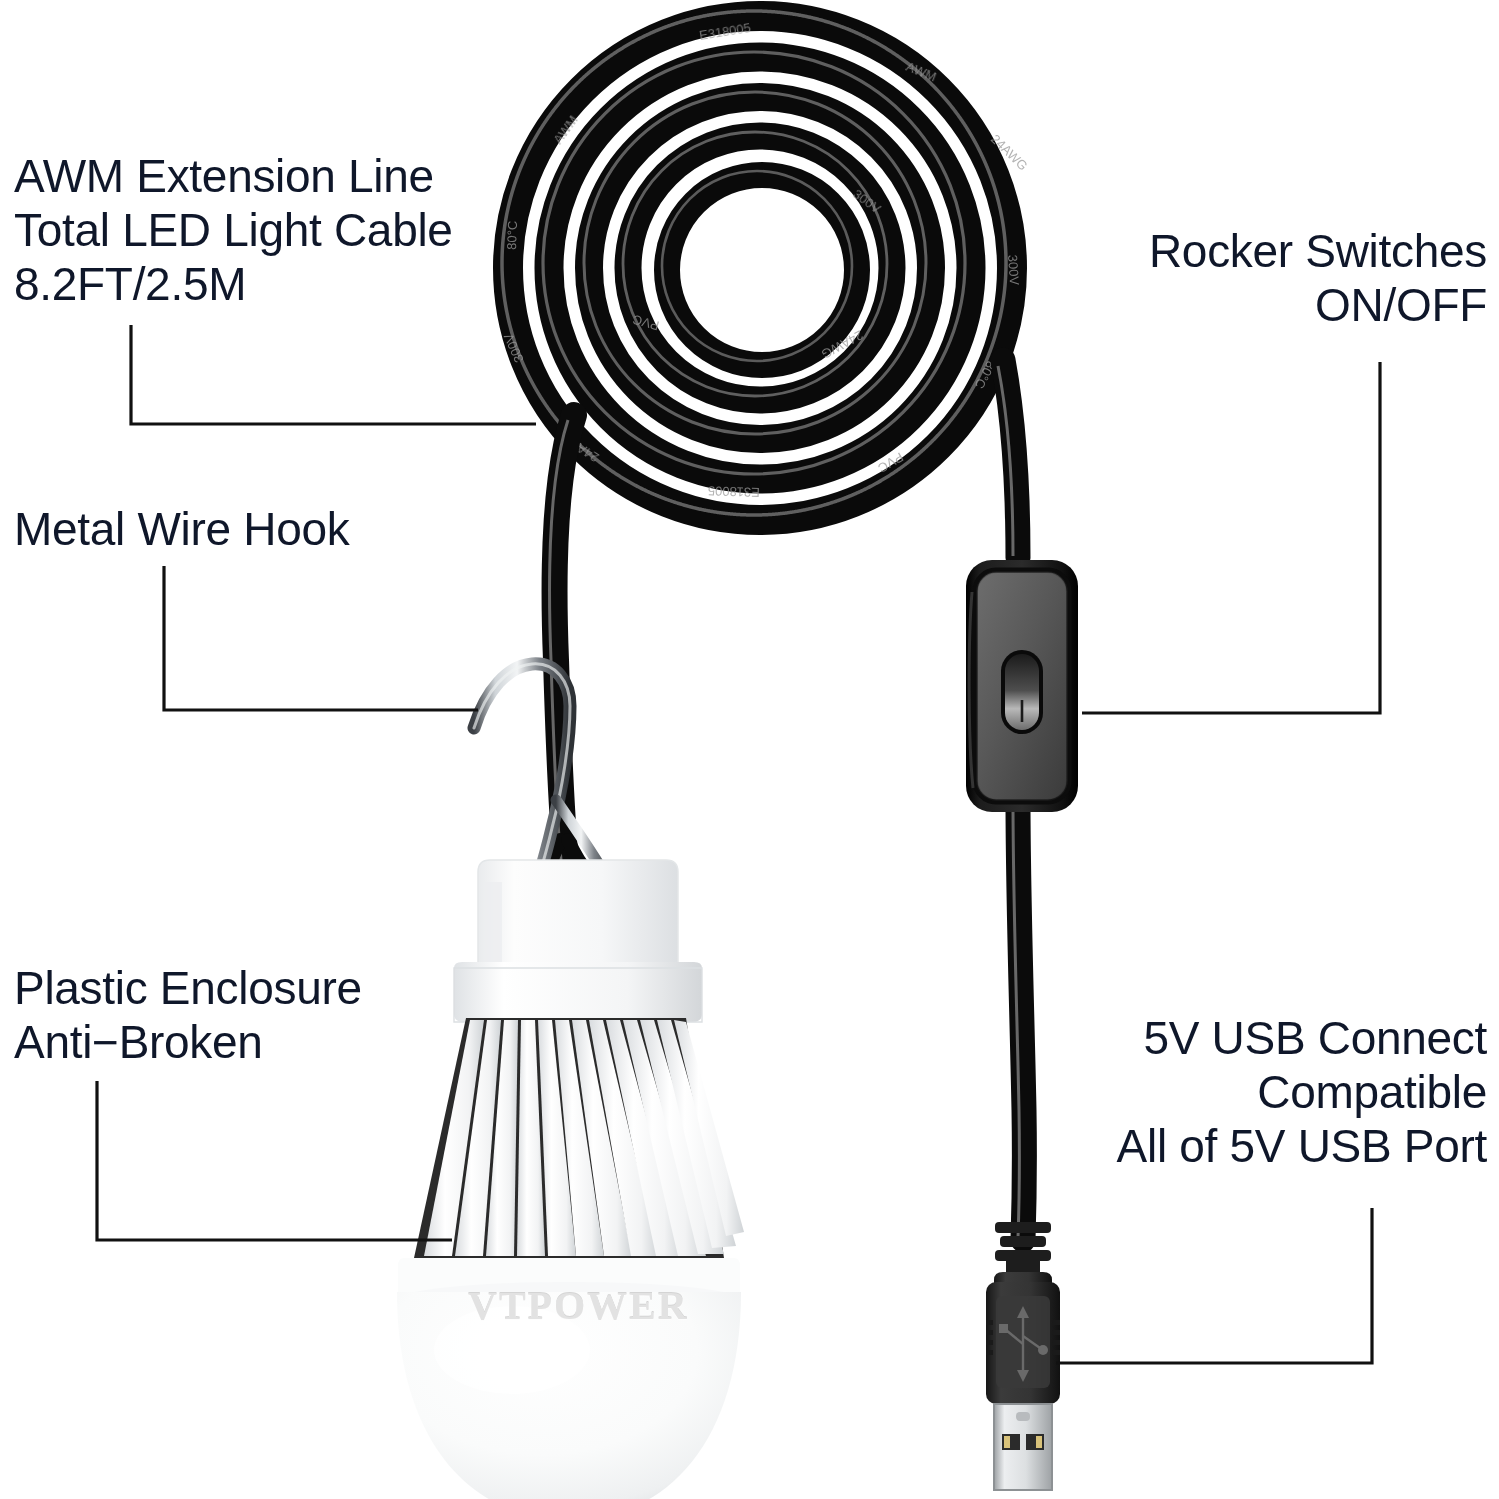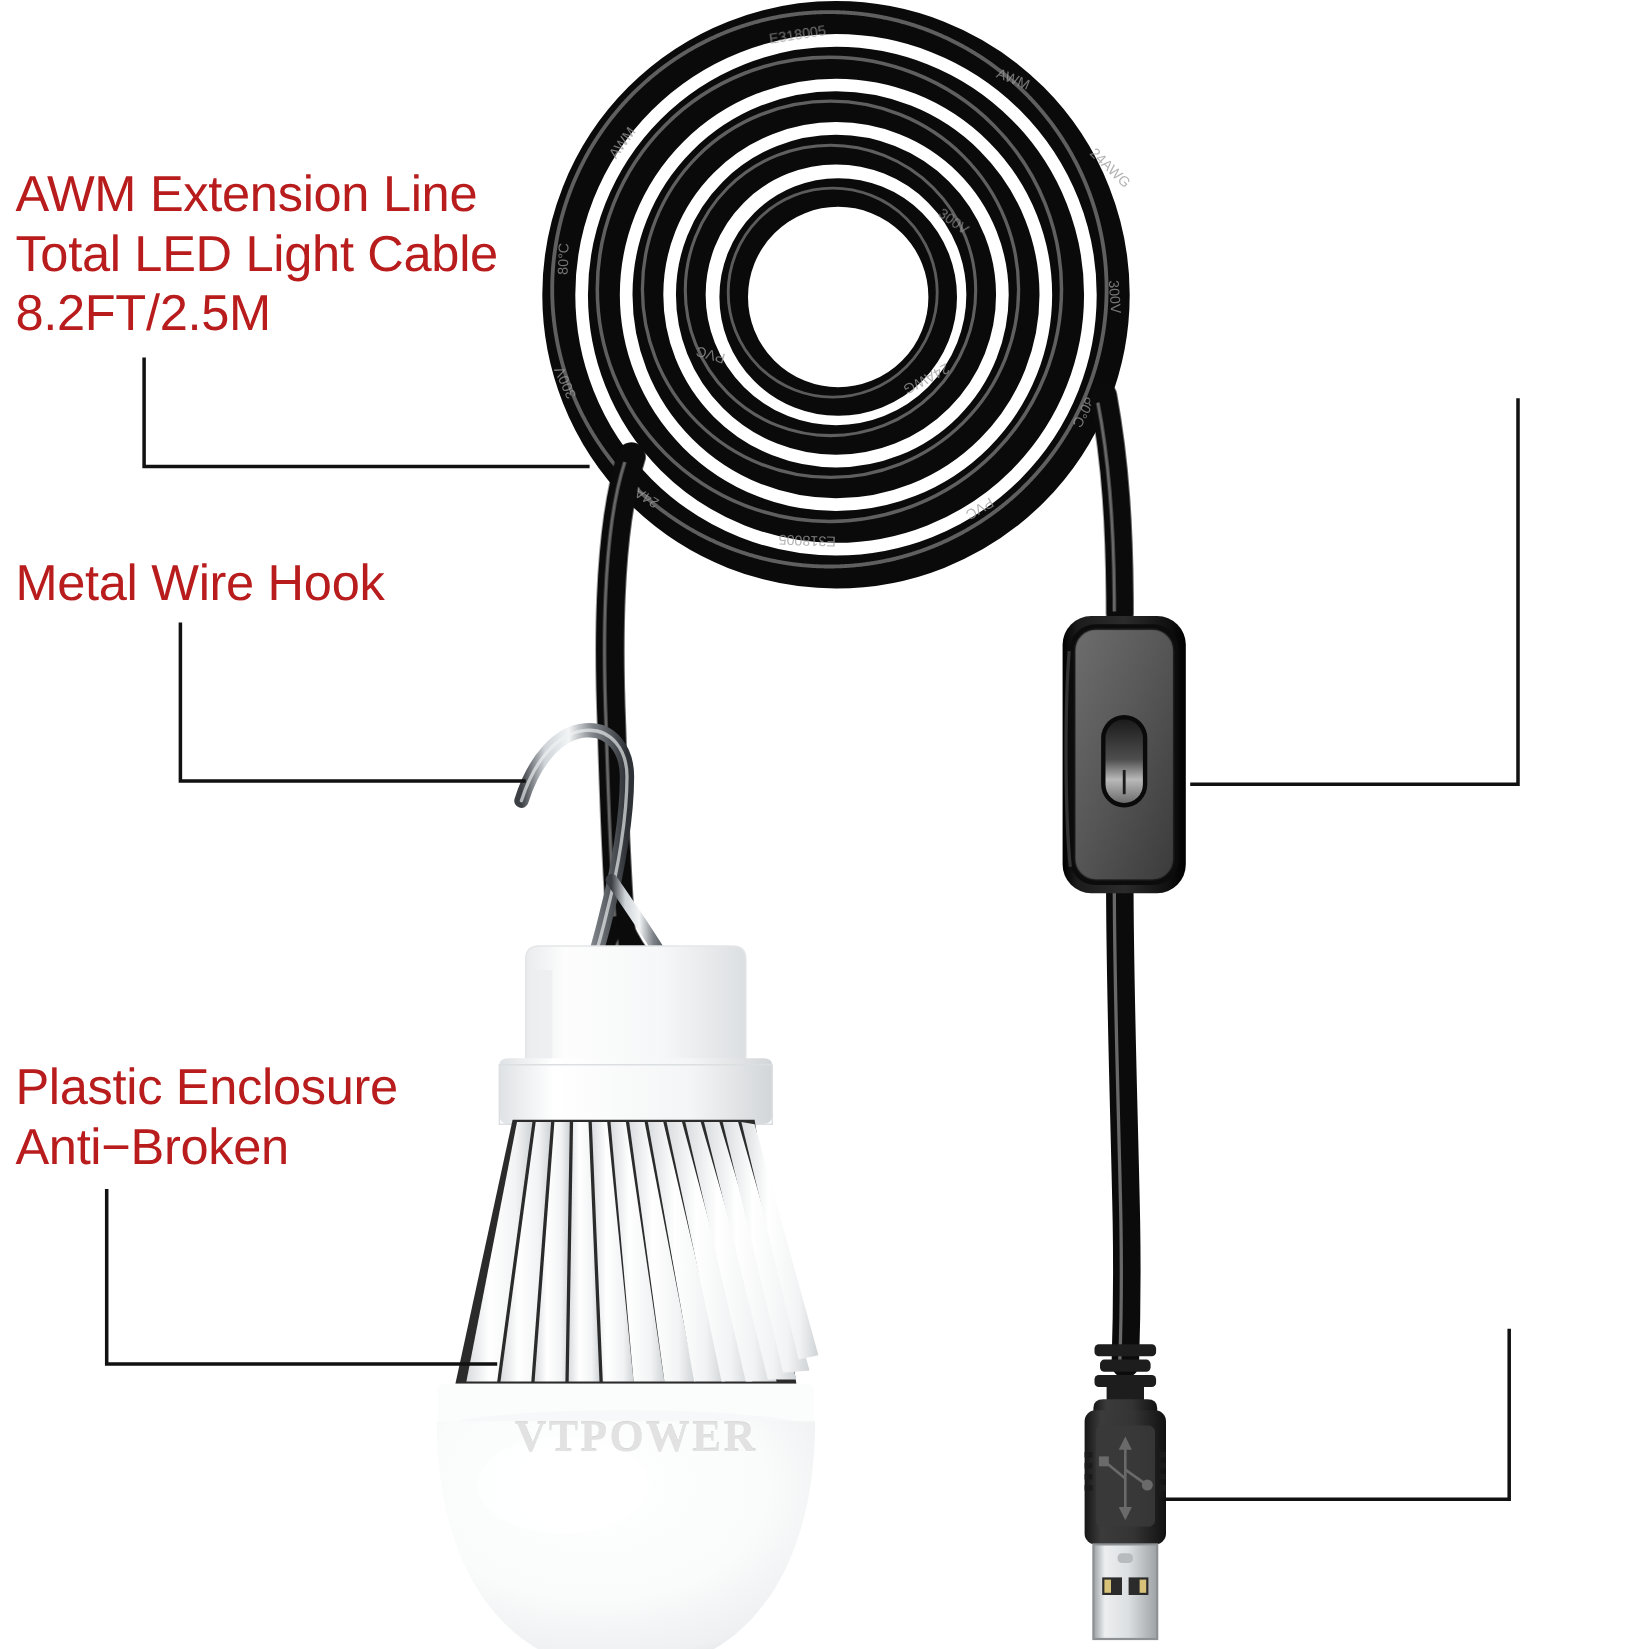--- a/index.html
+++ b/index.html
@@ -1,19 +1,19 @@
 <!DOCTYPE html>
 <html><head>
 <meta charset="utf-8">
 <style>
   html,body{margin:0;padding:0;background:#ffffff;}
   body{width:1499px;height:1499px;overflow:hidden;font-family:"Liberation Sans",sans-serif;}
   #stage{position:relative;width:1499px;height:1499px;background:#fff;}
 
-  .callout{position:absolute;color:#b91c1c;font-size:46px;line-height:1.17;
+  .callout{position:absolute;color:#0f172a;font-size:46px;line-height:1.17;
            letter-spacing:-0.3px;white-space:pre-line;font-weight:400;}
   .callout.left{text-align:left;}
   .callout.right{text-align:right;}
 
   svg.layer{position:absolute;left:0;top:0;width:1499px;height:1499px;overflow:visible;}
   svg.layer.art{z-index:2;}
   svg.layer.lead{z-index:6;}
 
   .leader{fill:none;stroke:#111;stroke-width:3.2;stroke-linecap:butt;stroke-linejoin:miter;}
 
@@ -271,15 +271,20 @@
 
   <div class="callout left" style="left:14px;top:150px;width:520px;">AWM Extension Line
 Total LED Light Cable
 8.2FT/2.5M</div>
 
   <div class="callout left" style="left:14px;top:503px;width:500px;">Metal Wire Hook</div>
 
   <div class="callout left" style="left:14px;top:962px;width:500px;">Plastic Enclosure
 Anti−Broken</div>
 
-
+  <div class="callout right" style="left:1000px;top:225px;width:487px;">Rocker Switches
+ON/OFF</div>
+
+  <div class="callout right" style="left:980px;top:1012px;width:507px;">5V USB Connect
+Compatible
+All of 5V USB Port</div>
 
 </div>
 
 </body></html>

